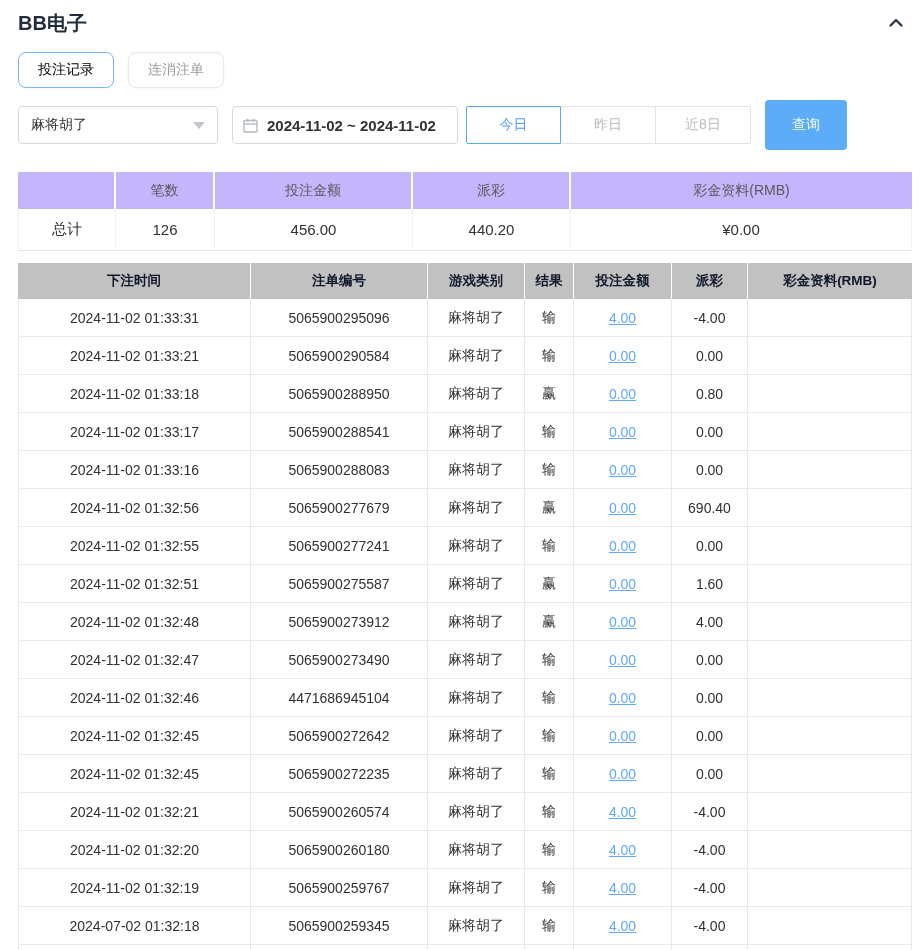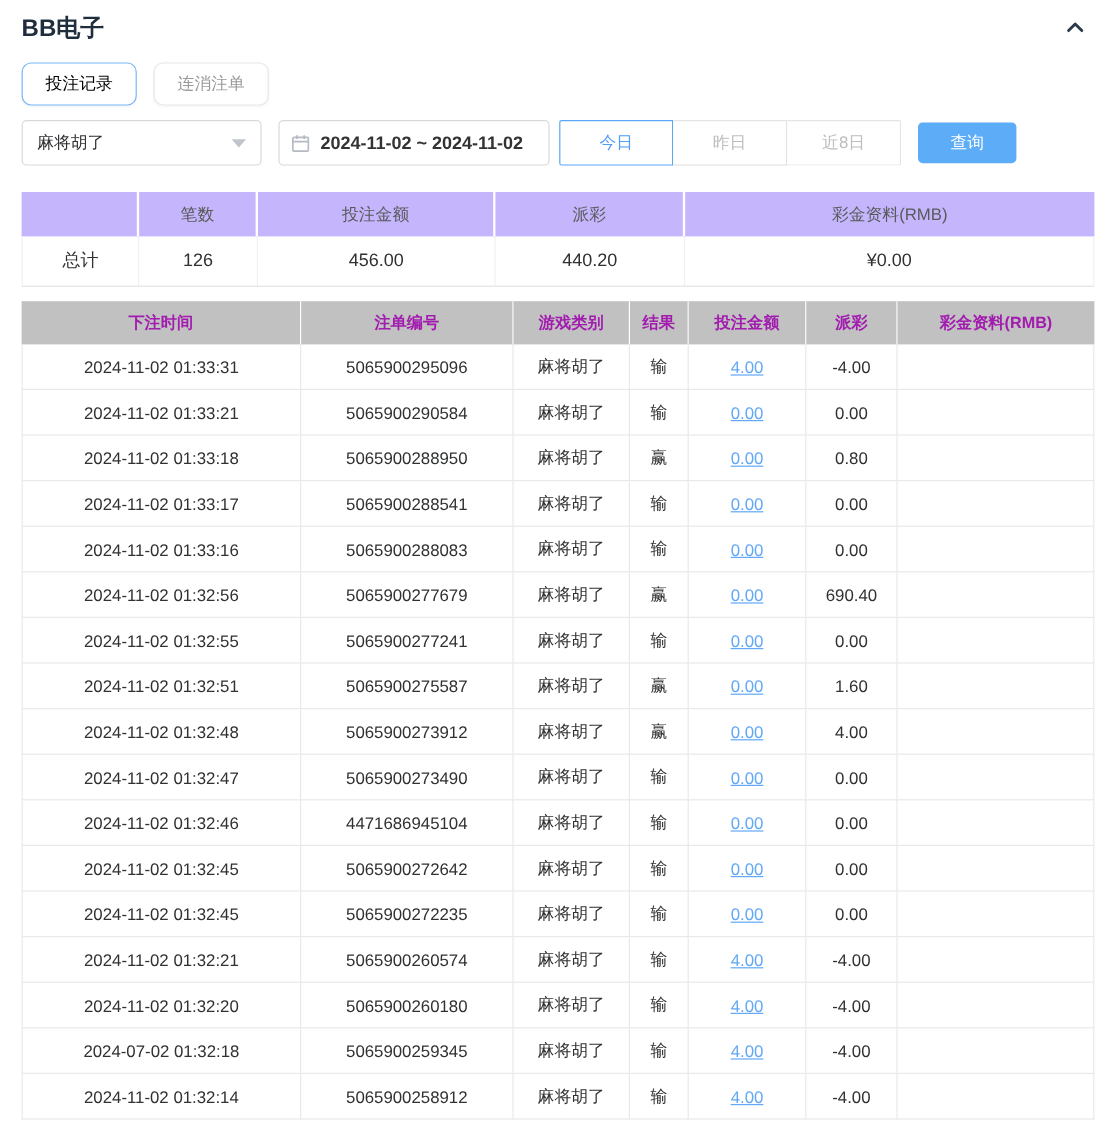--- a/index.html
+++ b/index.html
@@ -26,36 +26,36 @@
   .caret-down { width:0; height:0; border-left:6px solid transparent; border-right:6px solid transparent;
                 border-top:7px solid #c0c4cc; }
   .date-box { margin-left:14px; width:226px; height:38px; border:1px solid #d9d9d9; border-radius:4px;
               display:flex; align-items:center; padding:0 10px; gap:9px; font-size:15px; color:#333; cursor:pointer;font-weight:bold; }
   .btn-group { margin-left:8px; display:flex; }
   .qbtn { height:38px; width:95px; background:#fff; border:1px solid #e3e3e3; border-left-width:0;
           color:#bdbdbd; font-size:14px; cursor:pointer; }
   .qbtn:first-child { border-left-width:1px; border-radius:2px 0 0 2px; }
   .qbtn:last-child { border-radius:0 2px 2px 0; }
   .qbtn.active { border:1px solid #5ba7f7; color:#4f9df6; background:#fff; }
-  .query-btn { margin-left:14px; width:82px; height:34px; background:#5cacf8; color:#fff; font-size:14px;
+  .query-btn { margin-left:14px; width:82px; height:50px; background:#5cacf8; color:#fff; font-size:14px;
                border:none; border-radius:4px; cursor:pointer; }
 
   
   table { border-collapse:separate; border-spacing:0; width:894px; table-layout:fixed; text-align:center; }
   .summary { margin-top:22px; }
   .summary th { background:#c4b5fd; color:#5a5a5a; font-weight:normal; font-size:14px; height:37px;
                 border-right:2px solid #fff; }
   .summary th:last-child { border-right:none; }
   .summary td { height:42px; font-size:15px; color:#303133;
                 border-bottom:1px solid #e3e3e3; border-right:1px solid #f0f0f0; }
   .summary td:first-child { border-left:1px solid #f0f0f0; }
 
   
   .records { margin-top:12px; }
-  .records th { background:#c1c1c1; color:#a21caf; font-weight:bold; font-size:13.5px; height:36px;
+  .records th { background:#c1c1c1; color:#0f172a; font-weight:bold; font-size:13.5px; height:36px;
                 border-right:1px solid #fff; }
   .records th:last-child { border-right:none; }
   .records td { height:38px; font-size:14px; color:#303133;
                 border-bottom:1px solid #e9e9e9; border-right:1px solid #e9e9e9; }
   .records td:first-child { border-left:1px solid #e9e9e9; }
   .bet-link { color:#62a8f6; text-decoration:underline; cursor:pointer; }
   .neg { color:#ed5e6e; }
 </style>
 </head>
 <body>
@@ -279,20 +279,29 @@
         <tr>
           <td>2024-11-02 01:32:20</td>
           <td>5065900260180</td>
           <td>麻将胡了</td>
           <td>输</td>
           <td><a class="bet-link">4.00</a></td>
           <td class="neg">-4.00</td>
           <td></td>
         </tr>
         <tr>
+          <td>2024-11-02 01:32:19</td>
+          <td>5065900259767</td>
+          <td>麻将胡了</td>
+          <td>输</td>
+          <td><a class="bet-link">4.00</a></td>
+          <td class="neg">-4.00</td>
+          <td></td>
+        </tr>
+        <tr>
           <td>2024-07-02 01:32:18</td>
           <td>5065900259345</td>
           <td>麻将胡了</td>
           <td>输</td>
           <td><a class="bet-link">4.00</a></td>
           <td class="neg">-4.00</td>
           <td></td>
         </tr>
         <tr>
           <td>2024-11-02 01:32:14</td>

